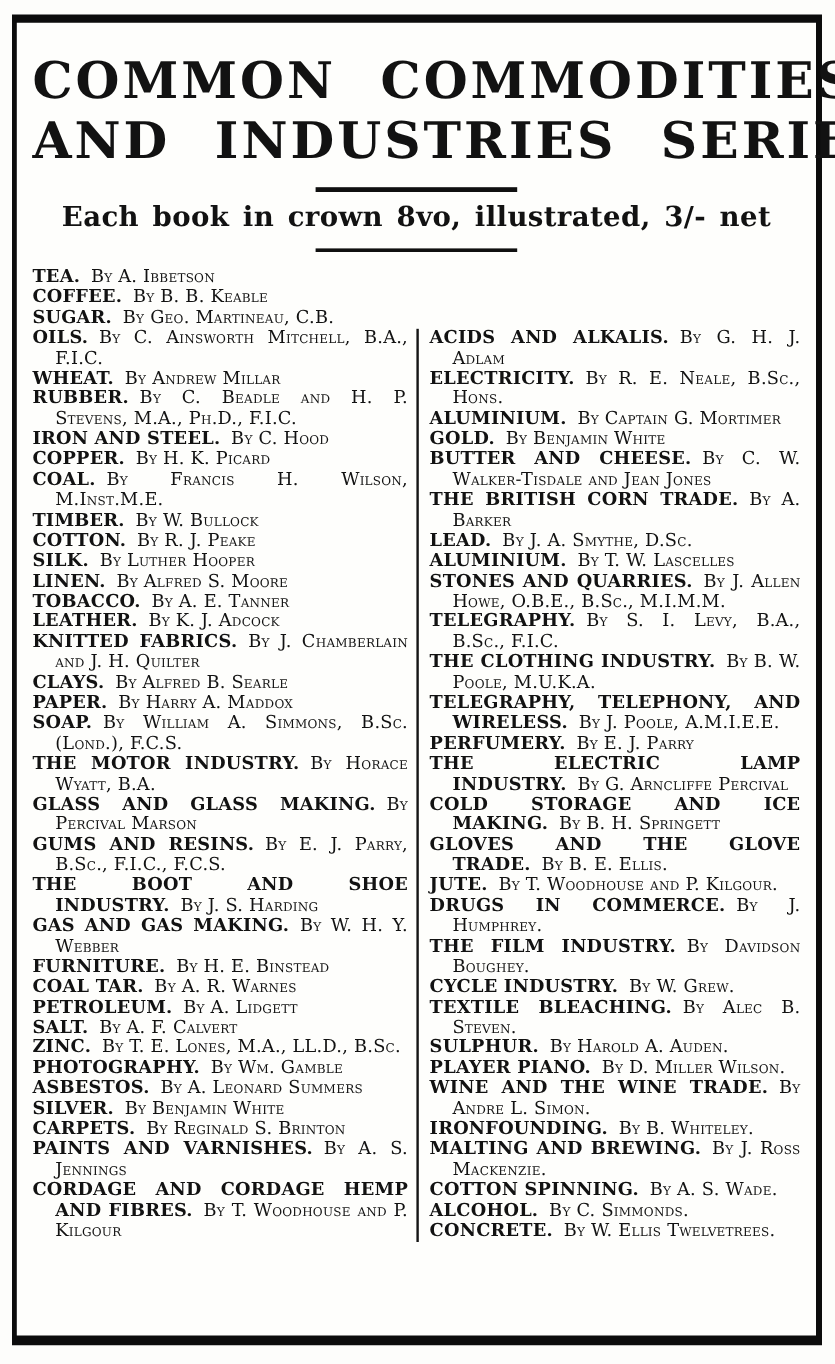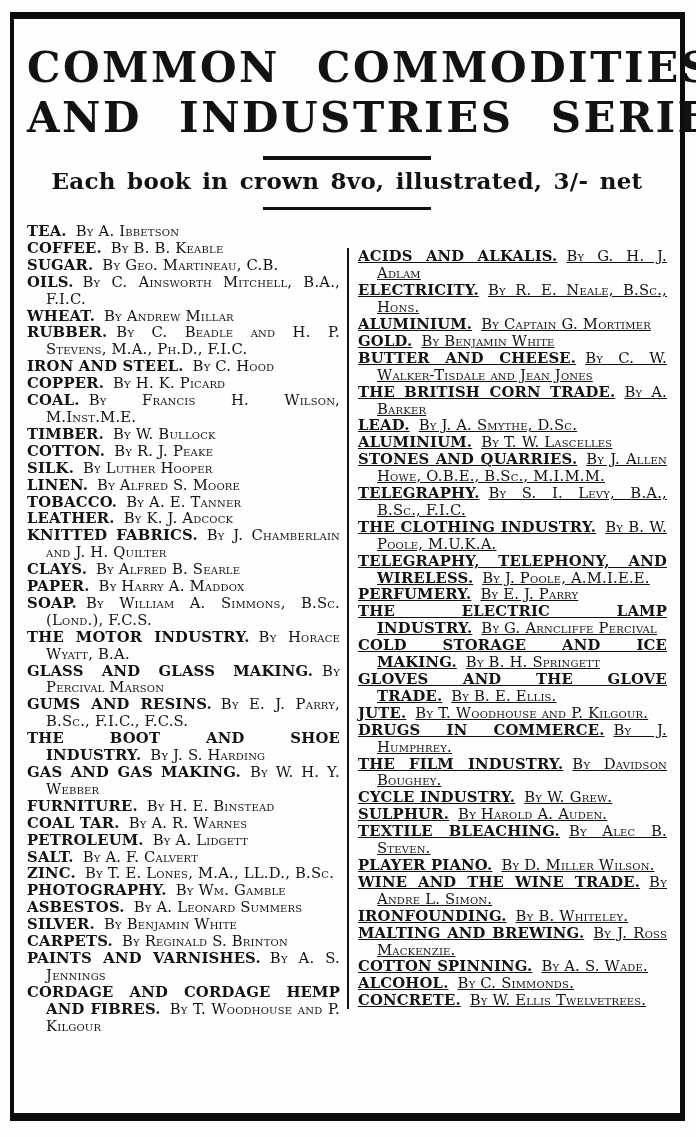--- a/index.html
+++ b/index.html
@@ -49,30 +49,30 @@
     margin: 8px 0 0 0;
     font-weight: 700;
     font-size: 23px;
     line-height: 26px;
     word-spacing: 3px;
     letter-spacing: 0.3px;
   }
   .cols {
     display: flex;
     margin-top: 13px;
-    align-items: center;
+    align-items: flex-end;
   }
   .col {
     width: 50%;
     box-sizing: border-box;
     font-size: 14.8px;
     line-height: 16.9px;
   }
   .col-left  { padding-right: 7px; }
-  .col-right { border-left: 2px solid #151515; padding-left: 9px; text-decoration: underline; }
+  .col-right { border-left: 2px solid #151515; padding-left: 9px; }
   .entry {
     margin: 0;
     padding-left: 19px;
     text-indent: -19px;
     text-align: justify;
   }
   .btitle {
     font-weight: 700;
     letter-spacing: 0.2px;
     margin-right: 9px;
@@ -202,23 +202,23 @@
   <p class="entry"><span class="btitle">GLOVES AND THE GLOVE TRADE.</span><span class="bauthor">By B. E. Ellis.</span></p>
 
   <p class="entry"><span class="btitle">JUTE.</span><span class="bauthor">By T. Woodhouse and P. Kilgour.</span></p>
 
   <p class="entry"><span class="btitle">DRUGS IN COMMERCE.</span><span class="bauthor">By J. Humphrey.</span></p>
 
   <p class="entry"><span class="btitle">THE FILM INDUSTRY.</span><span class="bauthor">By Davidson Boughey.</span></p>
 
   <p class="entry"><span class="btitle">CYCLE INDUSTRY.</span><span class="bauthor">By W. Grew.</span></p>
 
+  <p class="entry"><span class="btitle">TEXTILE BLEACHING.</span><span class="bauthor">By Alec B. Steven.</span></p>
+
   <p class="entry"><span class="btitle">SULPHUR.</span><span class="bauthor">By Harold A. Auden.</span></p>
-
-  <p class="entry"><span class="btitle">TEXTILE BLEACHING.</span><span class="bauthor">By Alec B. Steven.</span></p>
 
   <p class="entry"><span class="btitle">PLAYER PIANO.</span><span class="bauthor">By D. Miller Wilson.</span></p>
 
   <p class="entry"><span class="btitle">WINE AND THE WINE TRADE.</span><span class="bauthor">By Andre L. Simon.</span></p>
 
   <p class="entry"><span class="btitle">IRONFOUNDING.</span><span class="bauthor">By B. Whiteley.</span></p>
 
   <p class="entry"><span class="btitle">MALTING AND BREWING.</span><span class="bauthor">By J. Ross Mackenzie.</span></p>
 
   <p class="entry"><span class="btitle">COTTON SPINNING.</span><span class="bauthor">By A. S. Wade.</span></p>

